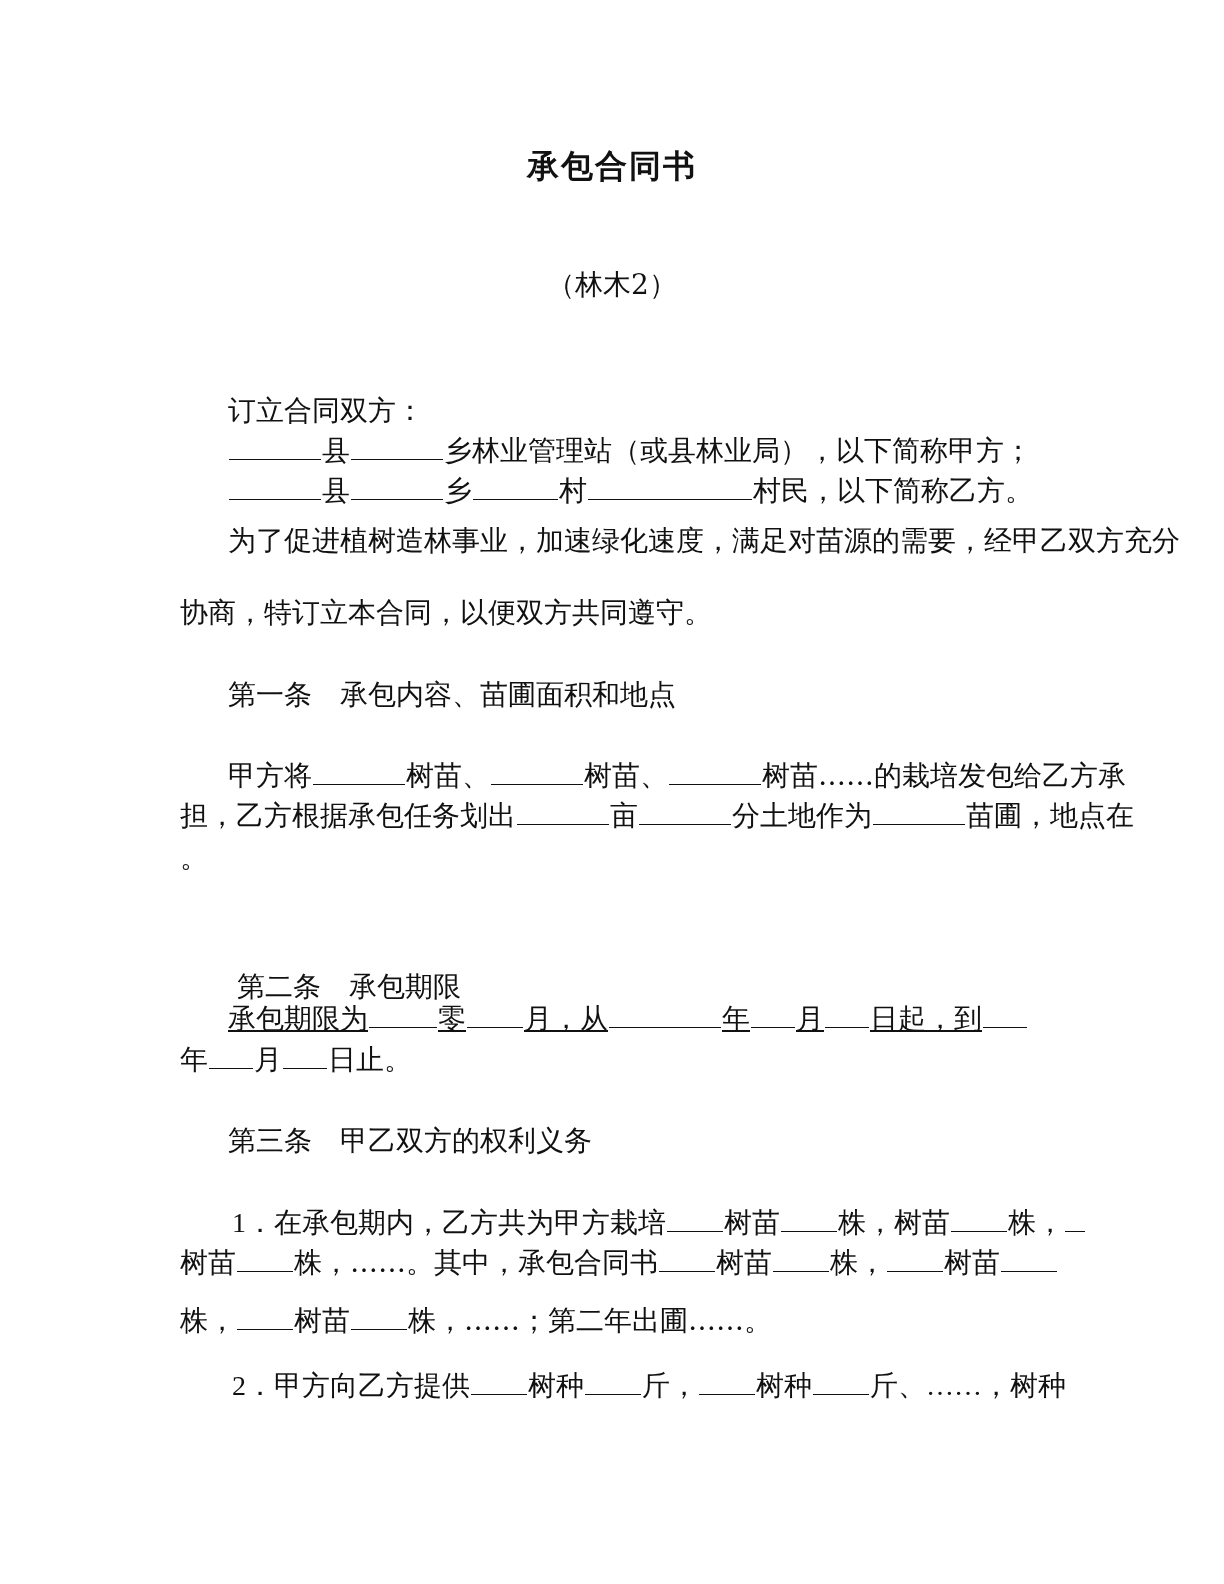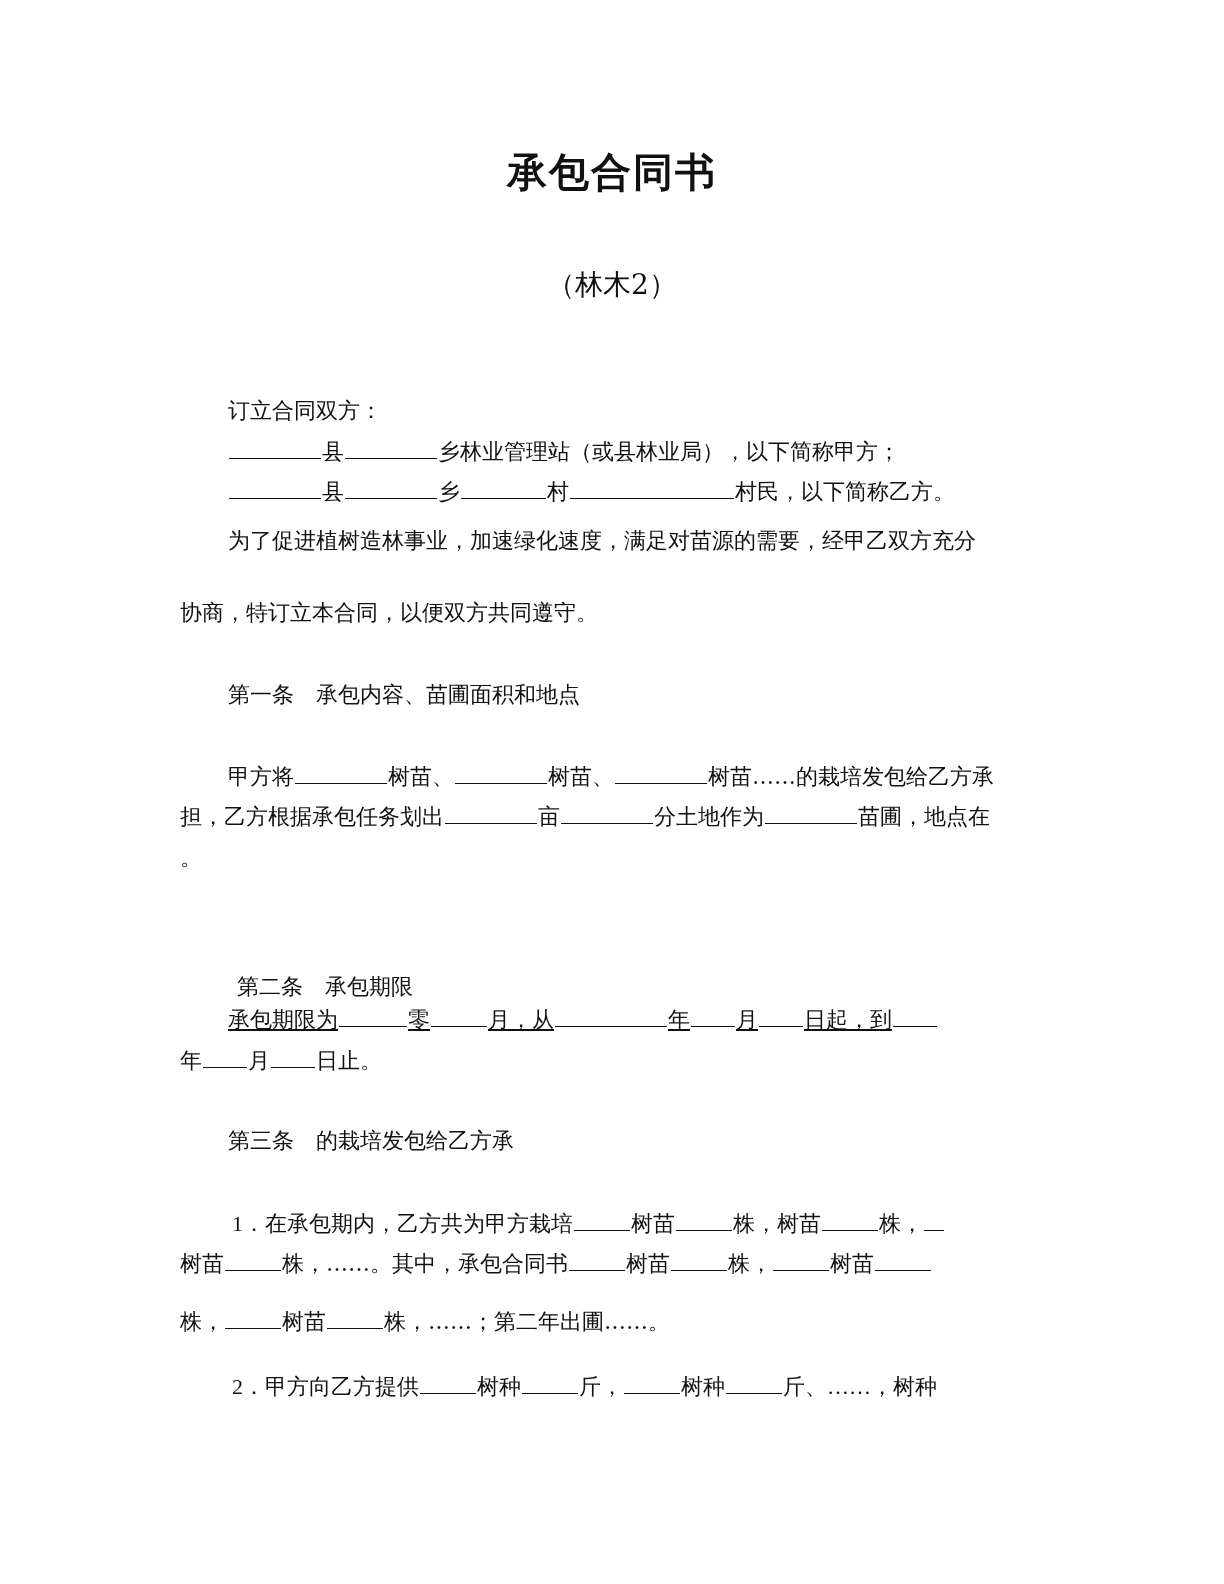--- a/index.html
+++ b/index.html
@@ -1,23 +1,23 @@
 <!DOCTYPE html>
 <html><head>
 <meta charset="utf-8">
 <style>
   html, body { margin: 0; padding: 0; background: #ffffff; }
   body { width: 1224px; height: 1584px; position: relative; overflow: hidden;
          font-family: "DejaVu Serif", "Liberation Serif", serif; color: #111; }
   .title { position: absolute; left: 0; width: 1224px; top: 145px; text-align: center;
-           font-family: "DejaVu Sans", sans-serif; font-weight: bold; font-size: 40px;
+           font-family: "DejaVu Sans", sans-serif; font-weight: bold; font-size: 32px;
            letter-spacing: 2px; }
   .subtitle { position: absolute; left: 0; width: 1224px; top: 218px; text-align: center;
               font-size: 28px; margin-top: 48px; }
-  .line { position: absolute; left: 180px; width: 860px; font-size: 22px; line-height: 30px;
+  .line { position: absolute; left: 180px; width: 860px; font-size: 28px; line-height: 30px;
           white-space: nowrap; }
   .ind { left: 228px; }
   .ind2 { left: 232px; font-family: Liberation Serif, serif; }
   .blank { display: inline-block; border-bottom: 1.5px solid #111; height: 22px;
            vertical-align: baseline; margin: 0 1px; }
   .w95 { width: 92px; } .w85 { width: 85px; } .w75 { width: 68px; }
   .w62 { width: 56px; } .w45 { width: 44px; } .w165 { width: 164px; }
   .w110 { width: 112px; } .w20 { width: 20px; }
 </style>
 </head>
@@ -54,21 +54,21 @@
 <div class="line ind" style="top:972px;margin-left:9px;">第二条　承包期限</div>
 
 <div class="line ind" style="top:1004px;text-decoration:underline;">
   <span>承包期限为</span><span class="blank w75"></span><span>零</span><span class="blank w62"></span><span>月，从</span><span class="blank w110"></span><span>年</span><span class="blank w45"></span><span>月</span><span class="blank w45"></span><span>日起，到</span><span class="blank w45"></span>
 </div>
 
 <div class="line" style="top:1045px;">
   <span>年</span><span class="blank w45"></span><span>月</span><span class="blank w45"></span><span>日止。</span>
 </div>
 
-<div class="line ind" style="top:1126px;">第三条　的栽培发包给乙方承</div>
+<div class="line ind" style="top:1126px;">第三条　甲乙双方的权利义务</div>
 
 <div class="line ind2" style="top:1208px;">
   <span>1．在承包期内，乙方共为甲方栽培</span><span class="blank w62"></span><span>树苗</span><span class="blank w62"></span><span>株，树苗</span><span class="blank w62"></span><span>株，</span><span class="blank w20"></span>
 </div>
 
 <div class="line" style="top:1248px;">
   <span>树苗</span><span class="blank w62"></span><span>株，……。其中，承包合同书</span><span class="blank w62"></span><span>树苗</span><span class="blank w62"></span><span>株，</span><span class="blank w62"></span><span>树苗</span><span class="blank w62"></span>
 </div>
 
 <div class="line" style="top:1306px;">

